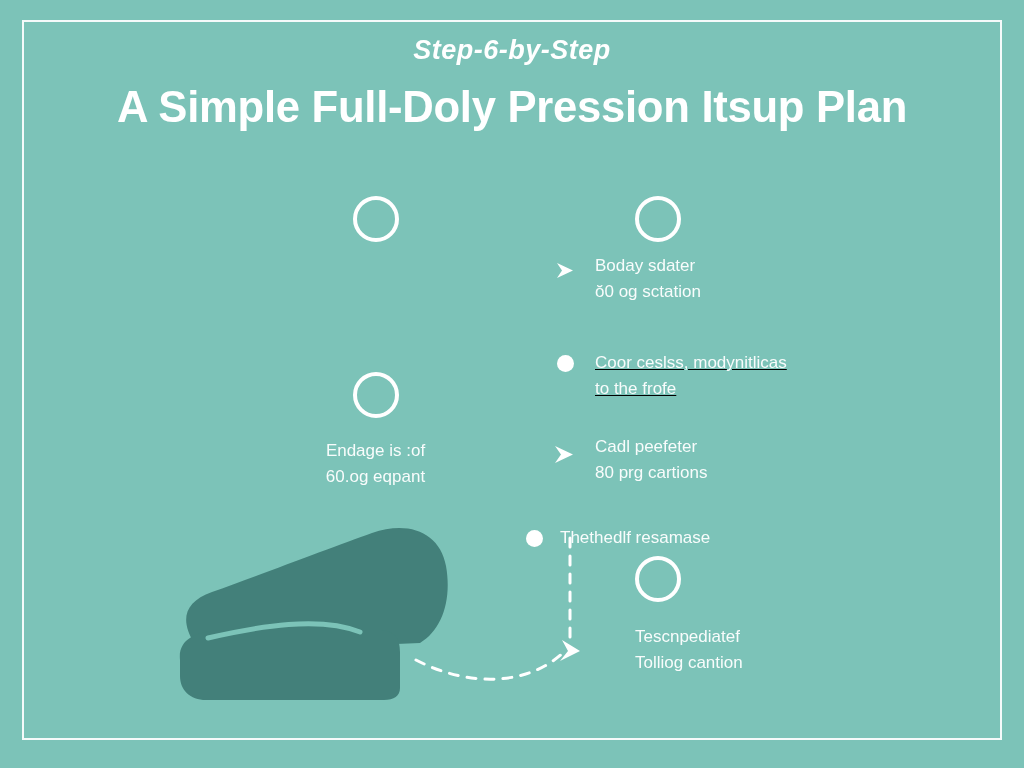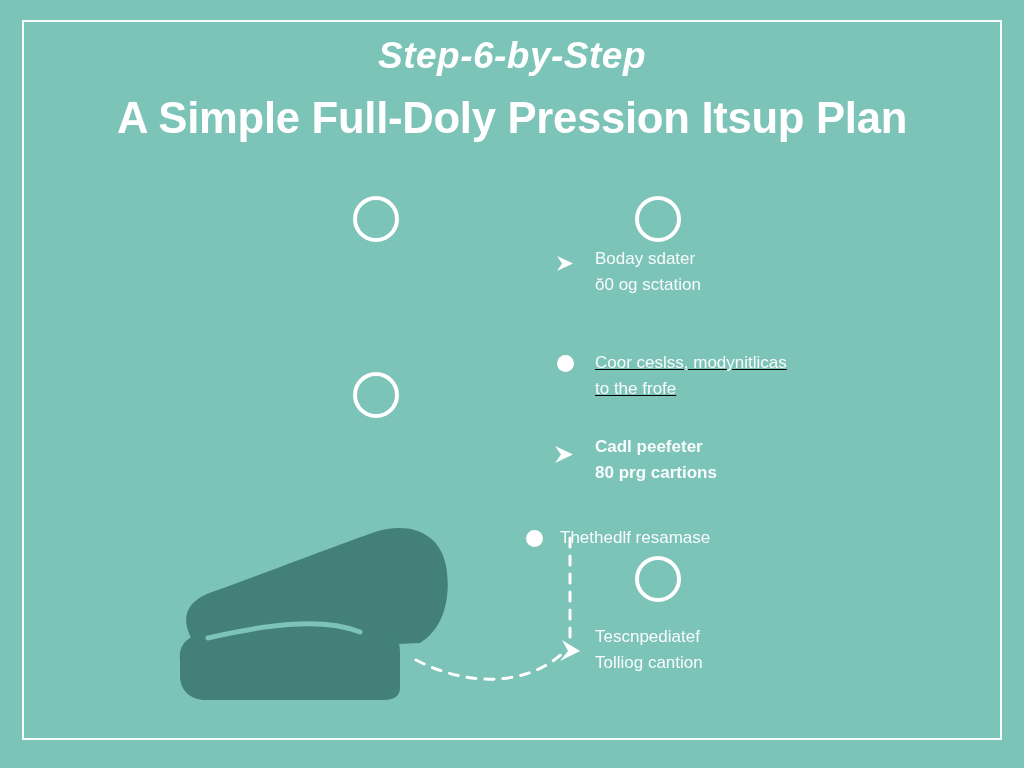--- a/index.html
+++ b/index.html
@@ -33,21 +33,21 @@
 
   
   #header {
     position: absolute;
     left: 0;
     top: 36px;
     width: 1024px;
     text-align: center;
   }
   #eyebrow {
-    font-size: 37px;
+    font-size: 27px;
     font-style: italic;
     font-weight: 700;
     color: #ffffff;
     letter-spacing: 0.5px;
     line-height: 1.1;
     white-space: nowrap;
   }
   #title {
     margin-top: 16px;
     font-size: 45px;
@@ -111,69 +111,71 @@
     <div class="step-block" style="left:303px; top:196px; width:145px;">
       <div style="display:flex; justify-content:center;">
         <div class="ring"></div>
       </div>
     </div>
 
     <div class="step-block" style="left:303px; top:372px; width:145px;">
       <div style="display:flex; justify-content:center;">
         <div class="ring"></div>
       </div>
+      <div class="step-text center" style="margin-top:20px;">Endage is :of
+60.og eqpant</div>
     </div>
 
   </div>
 
   <div class="col">
 
     <div class="step-block" style="left:595px; top:196px; width:300px;">
       <div style="margin-left:40px;">
         <div class="ring"></div>
       </div>
-      <div style="position:relative; margin-top:4px;">
+      <div style="position:relative; margin-top:11px;">
         <svg class="chevron" style="left:-42px; top:6px;" width="30" height="24" viewBox="0 0 30 24">
           <path d="M4 4 L20 11.5 L4 19 L9 11.5 Z" fill="#ffffff"></path>
         </svg>
         <div class="step-text left">Boday sdater
 ŏ0 og sctation</div>
       </div>
     </div>
 
     <div class="step-block" style="left:595px; top:350px; width:320px;">
       <div style="position:relative;text-decoration:underline;">
         <div class="dot" style="position:absolute; left:-38px; top:5px;"></div>
         <div class="step-text left">Coor ceslss, modynitlicas
 to the frofe</div>
       </div>
     </div>
 
     <div class="step-block" style="left:595px; top:434px; width:300px;">
-      <div style="position:relative;font-weight:bold;">
+      <div style="position:relative;">
         <svg class="chevron" style="left:-44px; top:8px;" width="32" height="26" viewBox="0 0 32 26">
           <path d="M4 4 L22 12.5 L4 21 L10 12.5 Z" fill="#ffffff"></path>
         </svg>
         <div class="step-text left">Cadl peefeter
 80 prg cartions</div>
       </div>
     </div>
 
     <div class="step-block" style="left:560px; top:525px; width:300px;">
       <div style="position:relative;">
         <div class="dot" style="position:absolute; left:-34px; top:5px;"></div>
         <div class="step-text left">Thethedlf resamase</div>
       </div>
     </div>
 
     <div class="step-block" style="left:595px; top:556px; width:300px;">
       <div style="margin-left:40px;">
         <div class="ring"></div>
       </div>
-      <div style="position:relative; margin-top:22px;">
+      <div style="position:relative; margin-top:22px;margin-left:40px;">
         <div class="step-text left">Tescnpediatef
 Tolliog cantion</div>
       </div>
     </div>
 
   </div>
 
   <svg id="illustration" width="340" height="230" viewBox="0 0 340 230">
 
     <path d="M44 163

